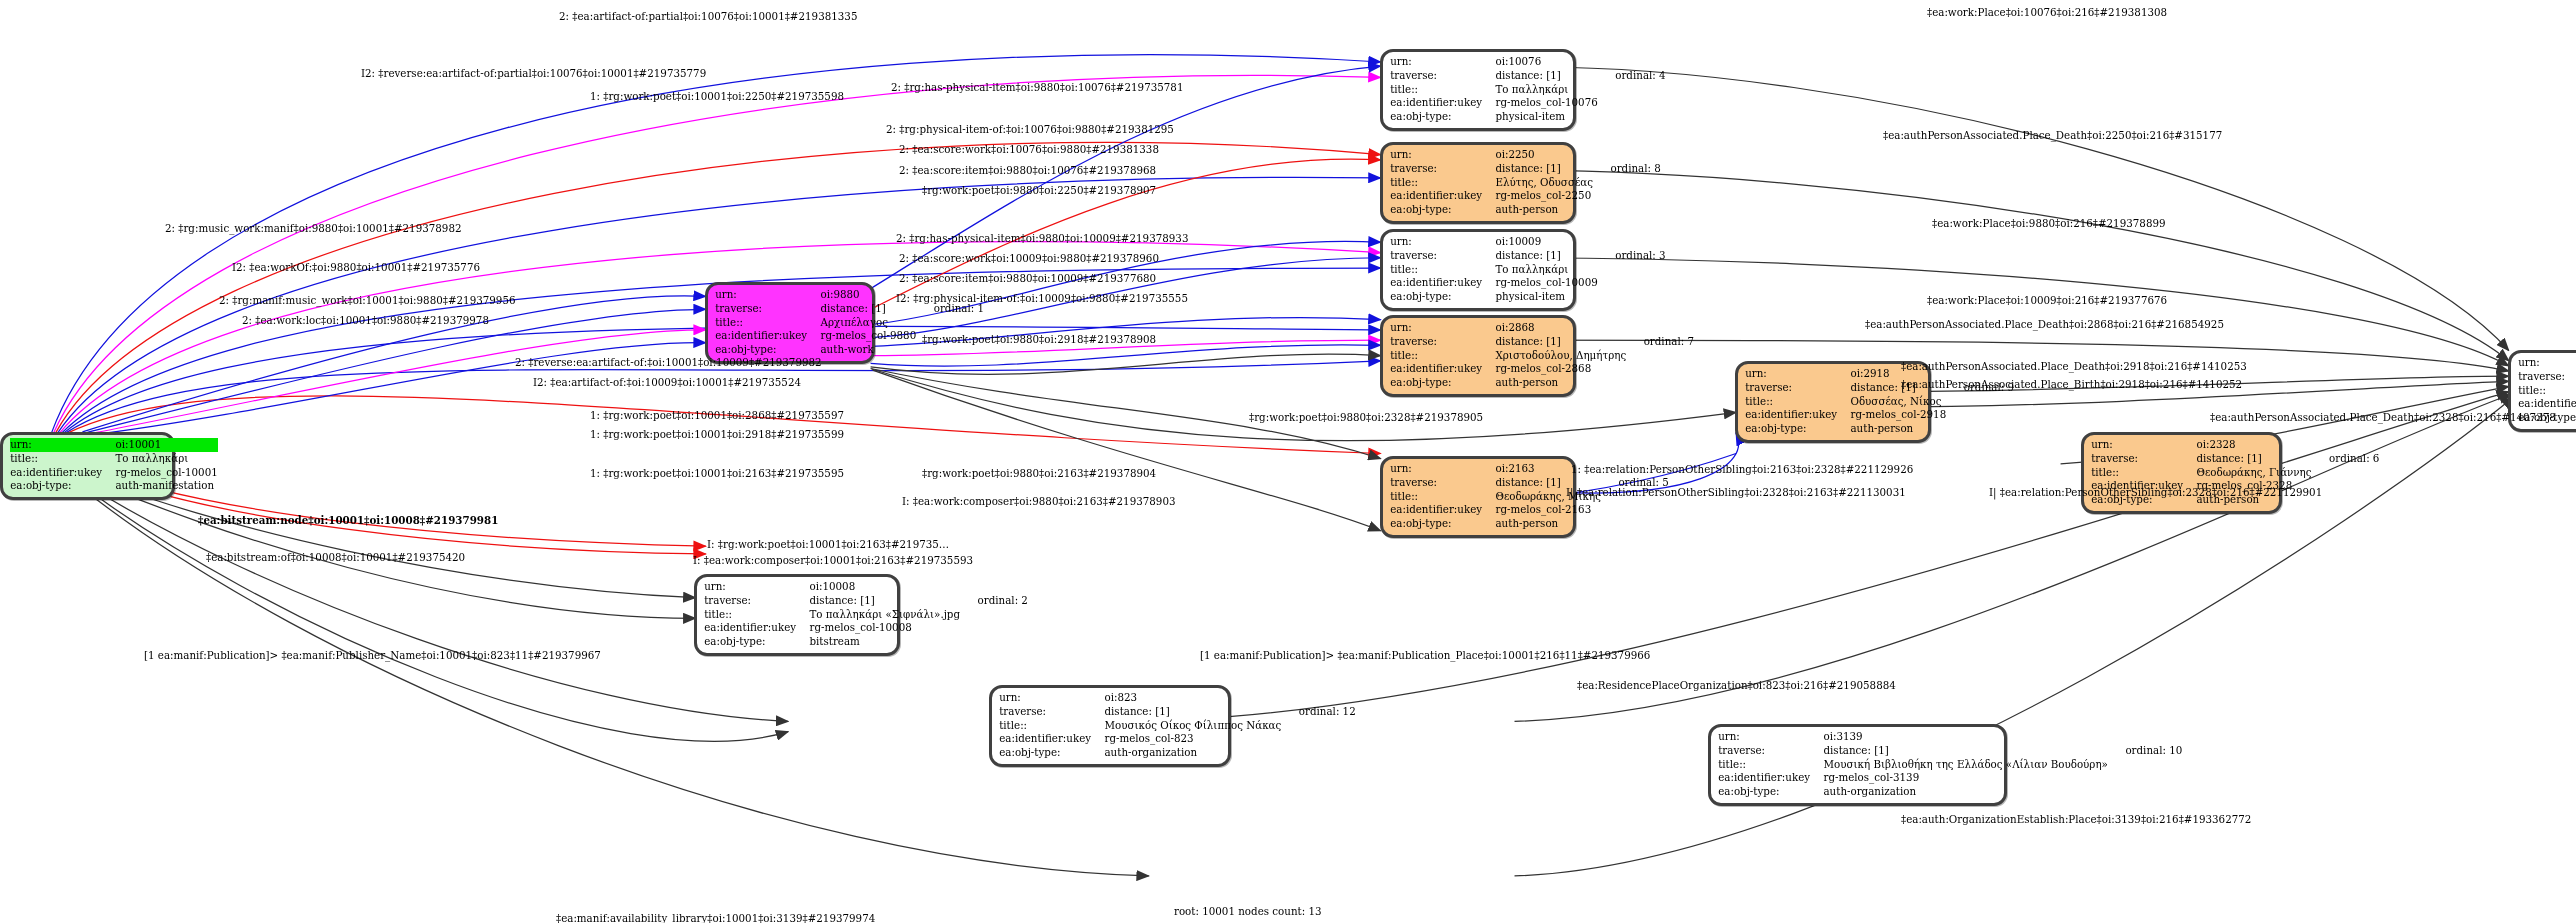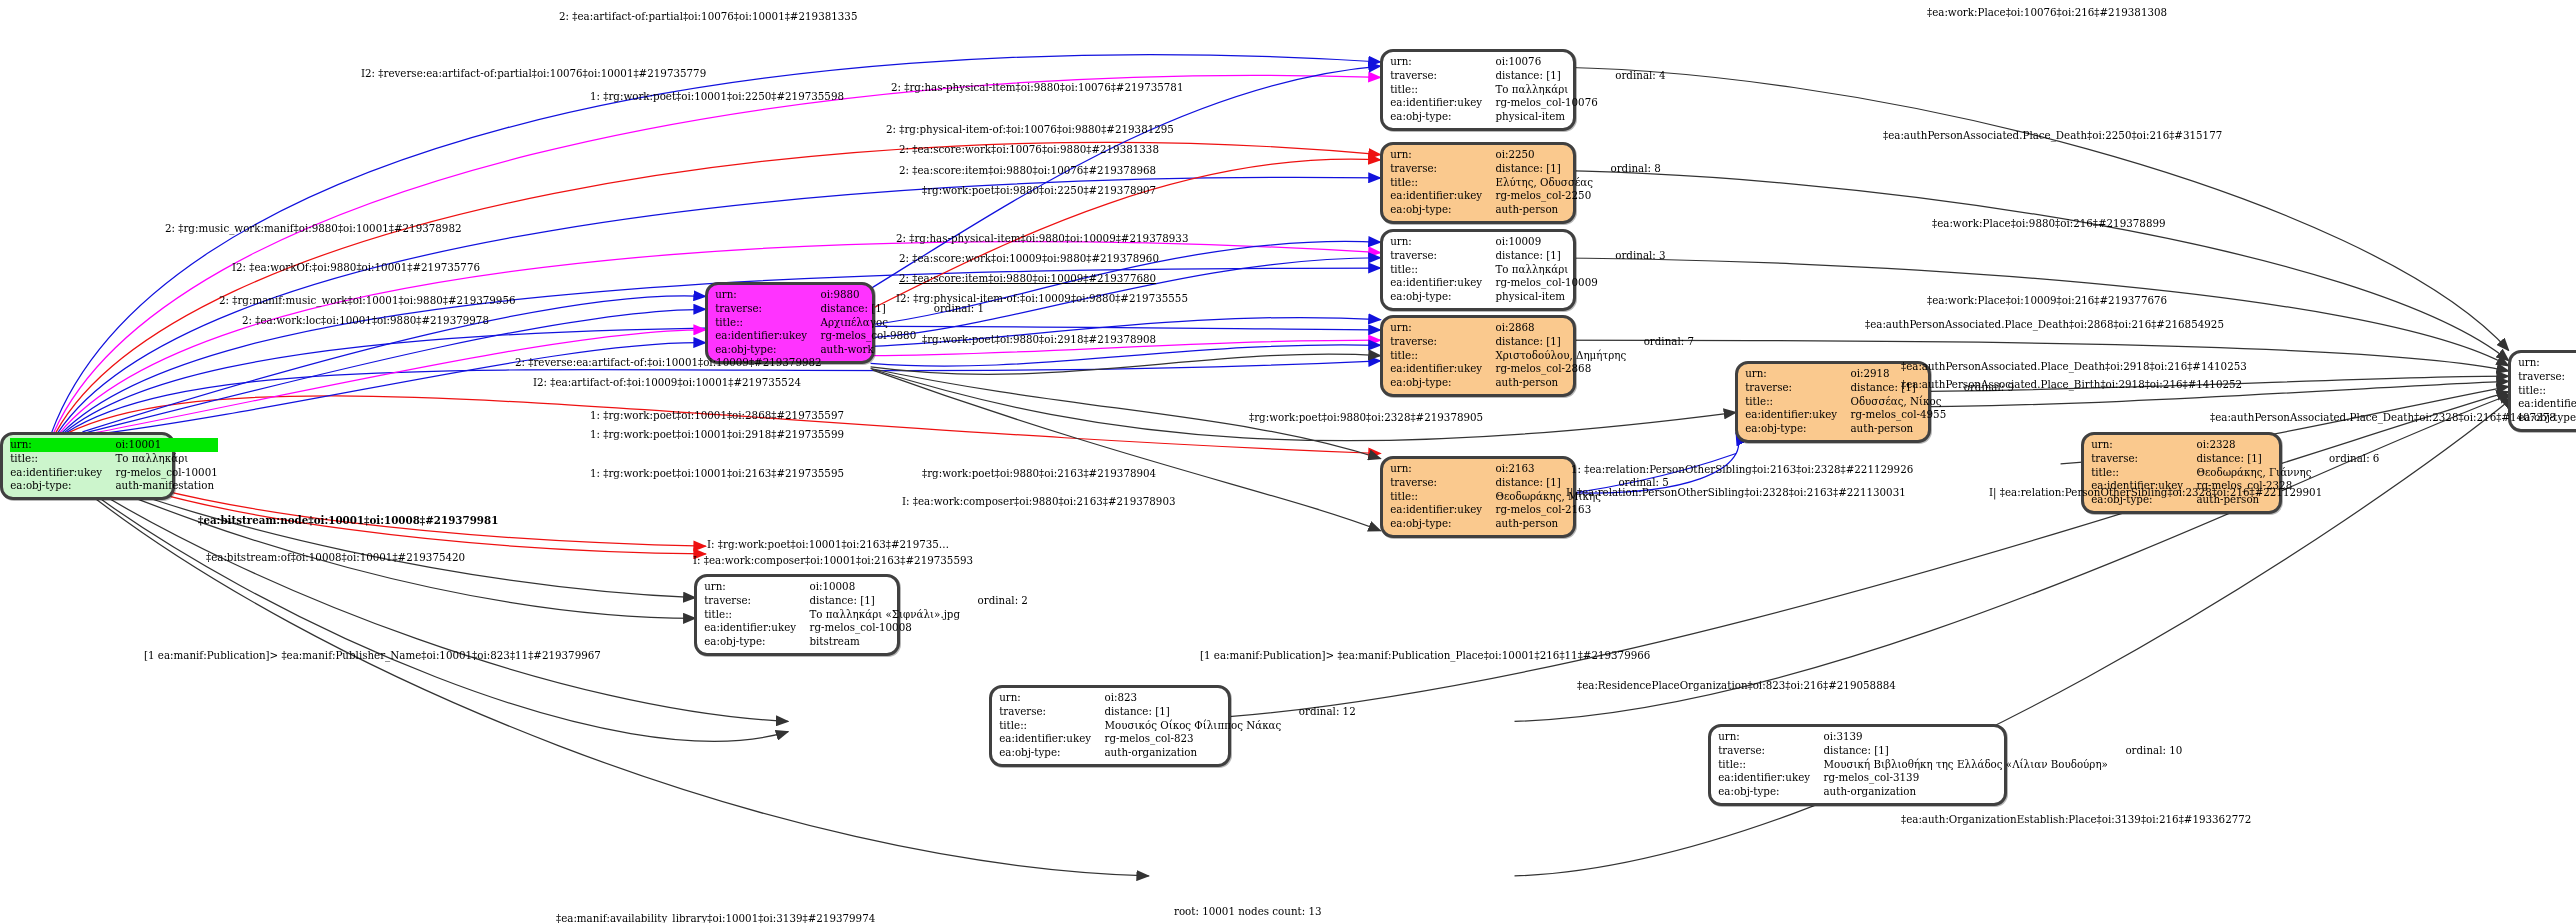--- a/index.html
+++ b/index.html
@@ -289,21 +289,21 @@
           <td class="v">distance: [1]</td>
           <td class="ord">ordinal: 9</td>
           </tr>
       <tr>
             <td class="k">title::</td>
           <td class="v">Οδυσσέας, Νίκος</td>
             <td></td>
           </tr>
       <tr>
             <td class="k">ea:identifier:ukey</td>
-          <td class="v">rg-melos_col-4955</td>
+          <td class="v">rg-melos_col-2918</td>
             <td></td>
           </tr>
       <tr>
             <td class="k">ea:obj-type:</td>
           <td class="v">auth-person</td>
             <td></td>
           </tr>
     </tbody>
       </table>
   </div>
@@ -499,21 +499,21 @@
   <div class="elabel" style="left:886px;top:124px;">2: ‡rg:physical-item-of:‡oi:10076‡oi:9880‡#219381295</div>
   <div class="elabel" style="left:899px;top:144px;">2: ‡ea:score:work‡oi:10076‡oi:9880‡#219381338</div>
   <div class="elabel" style="left:899px;top:165px;">2: ‡ea:score:item‡oi:9880‡oi:10076‡#219378968</div>
   <div class="elabel" style="left:922px;top:185px;">‡rg:work:poet‡oi:9880‡oi:2250‡#219378907</div>
   <div class="elabel" style="left:1883px;top:130px;">‡ea:authPersonAssociated.Place_Death‡oi:2250‡oi:216‡#315177</div>
   <div class="elabel" style="left:165px;top:223px;">2: ‡rg:music_work:manif‡oi:9880‡oi:10001‡#219378982</div>
   <div class="elabel" style="left:896px;top:233px;">2: ‡rg:has-physical-item‡oi:9880‡oi:10009‡#219378933</div>
   <div class="elabel" style="left:1932px;top:218px;">‡ea:work:Place‡oi:9880‡oi:216‡#219378899</div>
   <div class="elabel" style="left:232px;top:262px;">I2: ‡ea:workOf:‡oi:9880‡oi:10001‡#219735776</div>
   <div class="elabel" style="left:899px;top:253px;">2: ‡ea:score:work‡oi:10009‡oi:9880‡#219378960</div>
-  <div class="elabel" style="left:899px;top:273px;text-decoration:underline;">2: ‡ea:score:item‡oi:9880‡oi:10009‡#219377680</div>
+  <div class="elabel" style="left:899px;top:273px;">2: ‡ea:score:item‡oi:9880‡oi:10009‡#219377680</div>
   <div class="elabel" style="left:219px;top:295px;">2: ‡rg:manif:music_work‡oi:10001‡oi:9880‡#219379956</div>
   <div class="elabel" style="left:896px;top:293px;">I2: ‡rg:physical-item-of:‡oi:10009‡oi:9880‡#219735555</div>
   <div class="elabel" style="left:242px;top:315px;">2: ‡ea:work:loc‡oi:10001‡oi:9880‡#219379978</div>
   <div class="elabel" style="left:1927px;top:295px;">‡ea:work:Place‡oi:10009‡oi:216‡#219377676</div>
   <div class="elabel" style="left:922px;top:334px;">‡rg:work:poet‡oi:9880‡oi:2918‡#219378908</div>
   <div class="elabel" style="left:1865px;top:319px;">‡ea:authPersonAssociated.Place_Death‡oi:2868‡oi:216‡#216854925</div>
   <div class="elabel" style="left:515px;top:357px;">2: ‡reverse:ea:artifact-of:‡oi:10001‡oi:10009‡#219379982</div>
   <div class="elabel" style="left:533px;top:377px;">I2: ‡ea:artifact-of:‡oi:10009‡oi:10001‡#219735524</div>
   <div class="elabel" style="left:1901px;top:361px;">‡ea:authPersonAssociated.Place_Death‡oi:2918‡oi:216‡#1410253</div>
   <div class="elabel" style="left:1901px;top:379px;">‡ea:authPersonAssociated.Place_Birth‡oi:2918‡oi:216‡#1410252</div>

